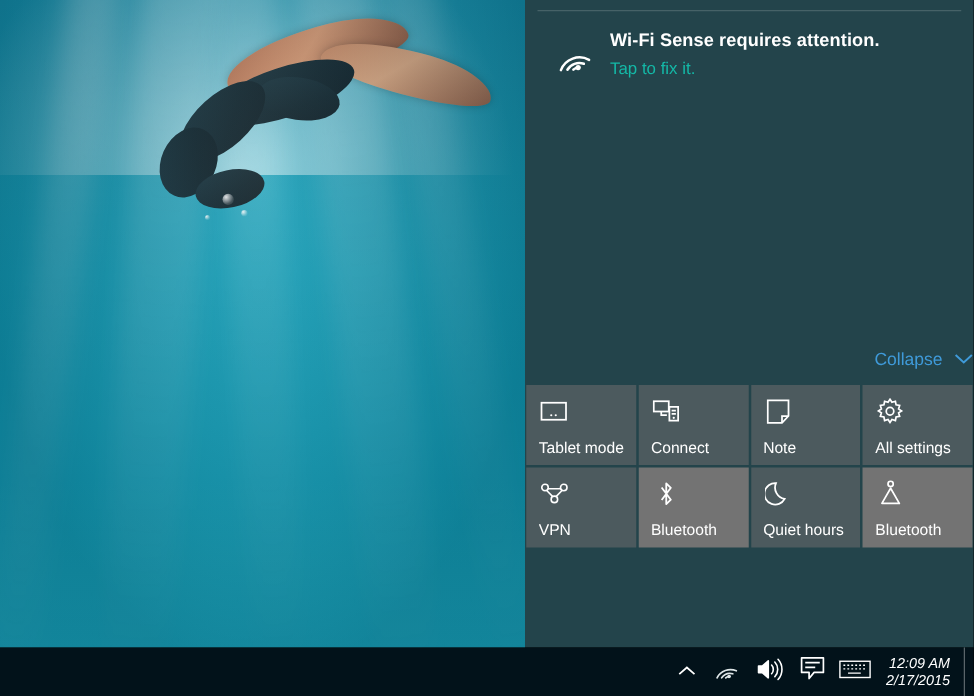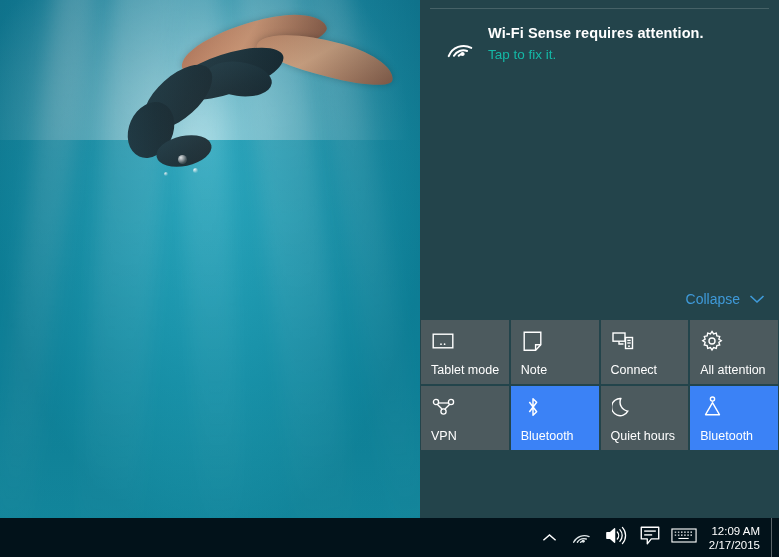--- a/index.html
+++ b/index.html
@@ -157,49 +157,48 @@
     white-space: nowrap;
   }
 
   
   #collapse-row {
     flex: 0 0 auto;
     height: 34px;
     display: flex;
     align-items: center;
     justify-content: flex-end;
-    padding-right: 14px;
     margin-bottom: 4px;
   }
   #collapse-link {
     display: inline-flex;
     align-items: center;
     gap: 9px;
     color: #3f9ad9;
     font-size: 14px;
     cursor: pointer;
   }
   #collapse-chevron { display:block; }
 
   
   #quick-actions {
     flex: 0 0 auto;
     display: grid;
     grid-template-columns: repeat(4, 1fr);
     gap: 2px 2px;
-    padding: 0 1px 2px 1px;
+    padding: 0 1px 14px 1px;
   }
   .tile {
     position: relative;
     height: 64px;
     background: #4c5a5e;
     cursor: pointer;
     overflow: hidden;
   }
-  .tile.on { background: #3b82f6; }
+  .tile.on { background: #737373; }
   .tile.empty { background: transparent; cursor: default; }
   .tile-icon {
     position: absolute;
     left: 10px;
     top: 9px;
     width: 24px;
     height: 24px;
     display: flex;
     align-items: center;
     justify-content: center;
@@ -225,20 +224,21 @@
     height: 39px;
     background: #02121a;
     display: flex;
     align-items: center;
     justify-content: flex-end;
   }
   #tray {
     display: flex;
     align-items: flex-start;
     height: 39px;
+    font-style: italic;
   }
   .tray-btn {
     width: 30px;
     height: 39px;
     display: flex;
     align-items: center;
     justify-content: center;
     cursor: pointer;
   }
   .tray-btn.wide { width: 34px; }
@@ -330,50 +330,50 @@
             <rect x="1.2" y="2.2" width="19.6" height="13.6"></rect>
             <circle cx="9" cy="12.2" r=".85" fill="#ffffff" stroke="none"></circle>
             <circle cx="12.6" cy="12.2" r=".85" fill="#ffffff" stroke="none"></circle>
           </svg>
         </span>
         <span class="tile-label">Tablet mode</span>
       </div>
 
       <div class="tile">
         <span class="tile-icon">
-          <svg width="19" height="21" viewBox="0 0 19 21" fill="none" stroke="#ffffff" stroke-width="1.4">
-            <path d="M1.2 1.2 H17.8 V13.8 L12.6 19.3 H1.2 Z"></path>
-            <path d="M17.8 13.8 H12.6 V19.3"></path>
-          </svg>
-        </span>
-        <span class="tile-label">Note</span>
-      </div>
-
-      <div class="tile">
-        <span class="tile-icon">
           <svg width="22" height="20" viewBox="0 0 22 20" fill="none" stroke="#ffffff" stroke-width="1.4">
             <rect x="1" y="2" width="12" height="8.2"></rect>
             <path d="M7 10.2 L7 13 L11.5 13"></path>
             <rect x="13.5" y="6.5" width="7" height="11"></rect>
             <line x1="15.3" y1="9.4" x2="18.7" y2="9.4"></line>
             <line x1="15.3" y1="12" x2="18.7" y2="12"></line>
             <circle cx="17" cy="15.2" r=".9" fill="#ffffff" stroke="none"></circle>
           </svg>
         </span>
         <span class="tile-label">Connect</span>
       </div>
 
       <div class="tile">
         <span class="tile-icon">
+          <svg width="19" height="21" viewBox="0 0 19 21" fill="none" stroke="#ffffff" stroke-width="1.4">
+            <path d="M1.2 1.2 H17.8 V13.8 L12.6 19.3 H1.2 Z"></path>
+            <path d="M17.8 13.8 H12.6 V19.3"></path>
+          </svg>
+        </span>
+        <span class="tile-label">Note</span>
+      </div>
+
+      <div class="tile">
+        <span class="tile-icon">
           <svg width="22" height="22" viewBox="0 0 24 24" fill="none" stroke="#ffffff" stroke-width="1.5">
             <circle cx="12" cy="12" r="3.3"></circle>
             <path d="M12 1.6 l1.7 2.6 3-.9 .6 3.1 3.1 .6 -.9 3 2.6 1.7 -2.6 1.7 .9 3 -3.1 .6 -.6 3.1 -3-.9 -1.7 2.6 -1.7-2.6 -3 .9 -.6-3.1 -3.1-.6 .9-3 -2.6-1.7 2.6-1.7 -.9-3 3.1-.6 .6-3.1 3 .9 z"></path>
           </svg>
         </span>
-        <span class="tile-label">All attention</span>
+        <span class="tile-label">All settings</span>
       </div>
 
       <div class="tile">
         <span class="tile-icon">
           <svg width="23" height="18" viewBox="0 0 23 18" fill="none" stroke="#ffffff" stroke-width="1.3">
             <circle cx="4" cy="4" r="2.6"></circle>
             <circle cx="19" cy="4" r="2.6"></circle>
             <circle cx="11.5" cy="13.5" r="2.6"></circle>
             <line x1="6.3" y1="5" x2="16.7" y2="5"></line>
             <line x1="5.2" y1="6.2" x2="10.2" y2="11.3"></line>

